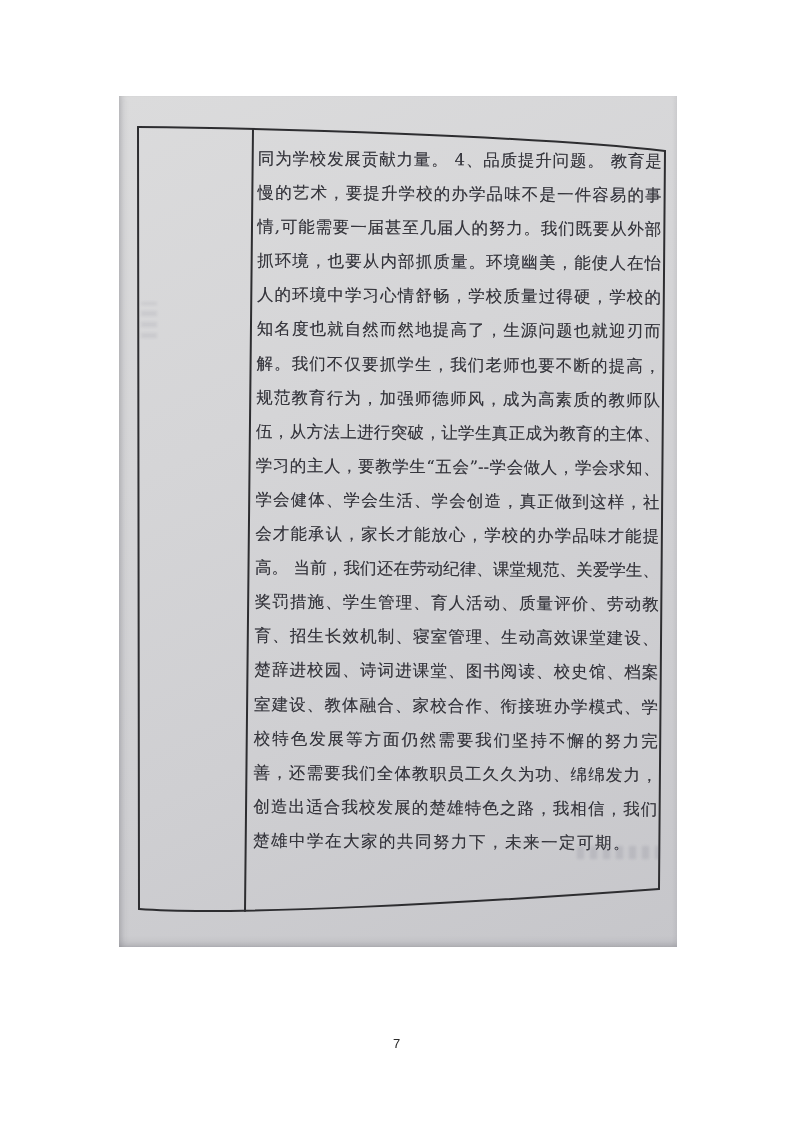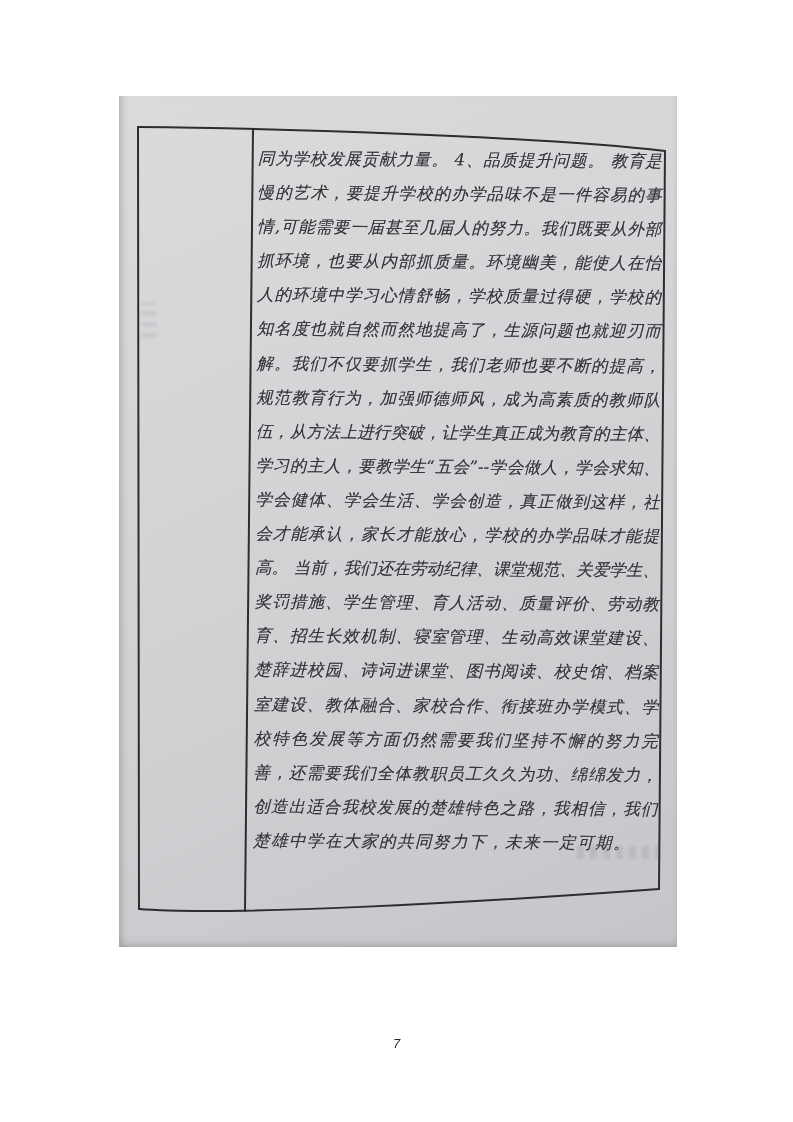--- a/index.html
+++ b/index.html
@@ -7,21 +7,20 @@
     padding: 0;
     background: #ffffff;
     font-family: "DejaVu Serif", serif;
   }
   .page {
     position: relative;
     width: 793px;
     height: 1122px;
     background: #ffffff;
     overflow: hidden;
-    font-style: italic;
   }
   
   .photo {
     position: absolute;
     left: 119px;
     top: 96px;
     width: 558px;
     height: 851px;
     background: linear-gradient(155deg, #dbdbdc 0%, #d5d5d7 35%, #cfcfd2 65%, #c6c6ca 100%);
     box-shadow:

